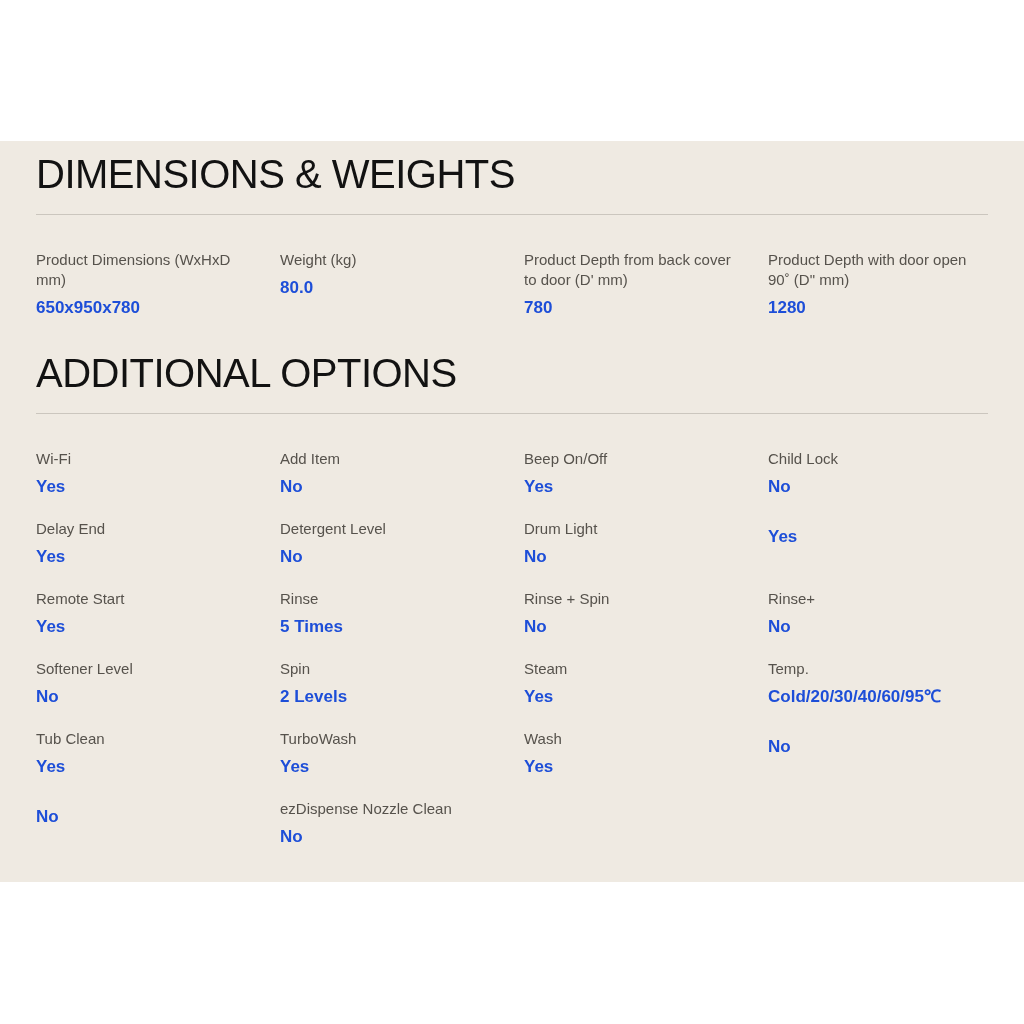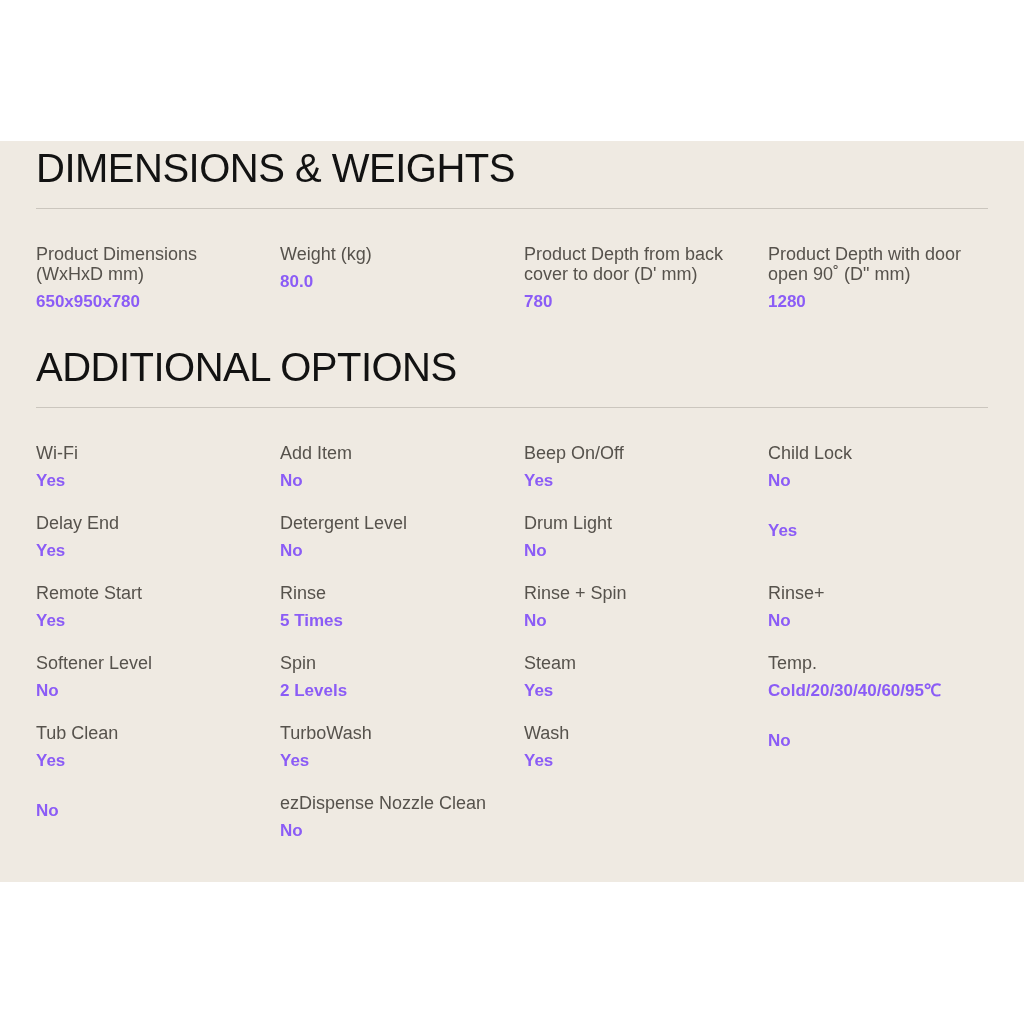--- a/index.html
+++ b/index.html
@@ -12,21 +12,21 @@
     font-family: "Liberation Sans", sans-serif;
   }
   .spec-panel {
     position: absolute;
     top: 141px;
     left: 0;
     width: 1024px;
     height: 741px;
     background: #efeae2;
     box-sizing: border-box;
-    padding: 5px 36px 0 36px;
+    padding: 11px 36px 0 36px;
   }
   .section-title {
     margin: 0;
     font-size: 40px;
     line-height: 45px;
     font-weight: 400;
     letter-spacing: -0.5px;
     color: #121212;
   }
   .divider {
@@ -37,30 +37,30 @@
   }
   .grid {
     display: grid;
     grid-template-columns: repeat(4, 1fr);
     column-gap: 24px;
     row-gap: 21px;
     margin-top: 35px;
   }
   .section + .section { margin-top: 32px; }
   .cell-label {
-    font-size: 18px;
+    font-size: 15px;
     line-height: 20px;
     font-weight: 400;
     color: #56524c;
   }
   .cell-value {
     font-size: 17px;
     line-height: 22px;
     font-weight: 700;
-    color: #8b5cf6;
+    color: #1d4ed8;
     margin-top: 7px;
   }
 </style>
 </head>
 <body>
 
 <div class="spec-panel">
 
   <section class="section">
     <h2 class="section-title">DIMENSIONS &amp; WEIGHTS</h2>

